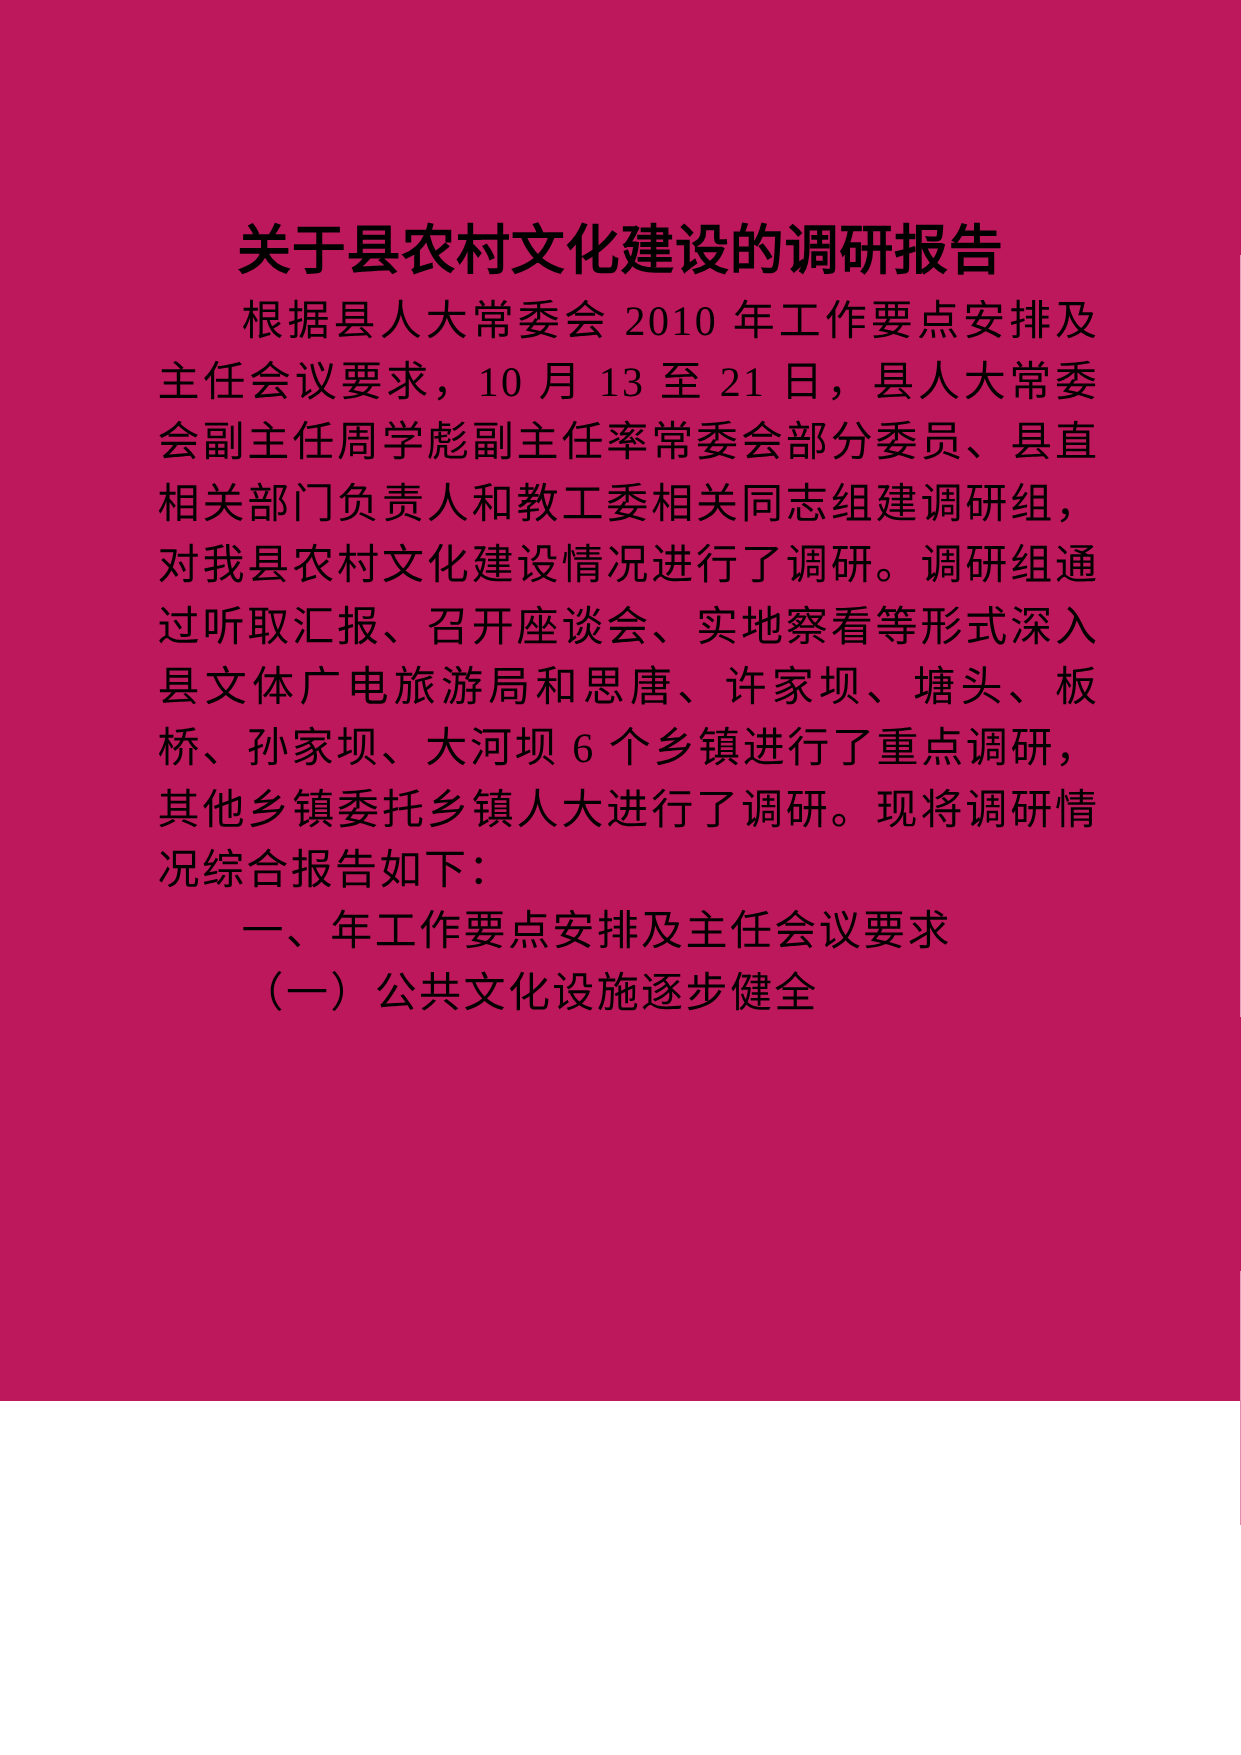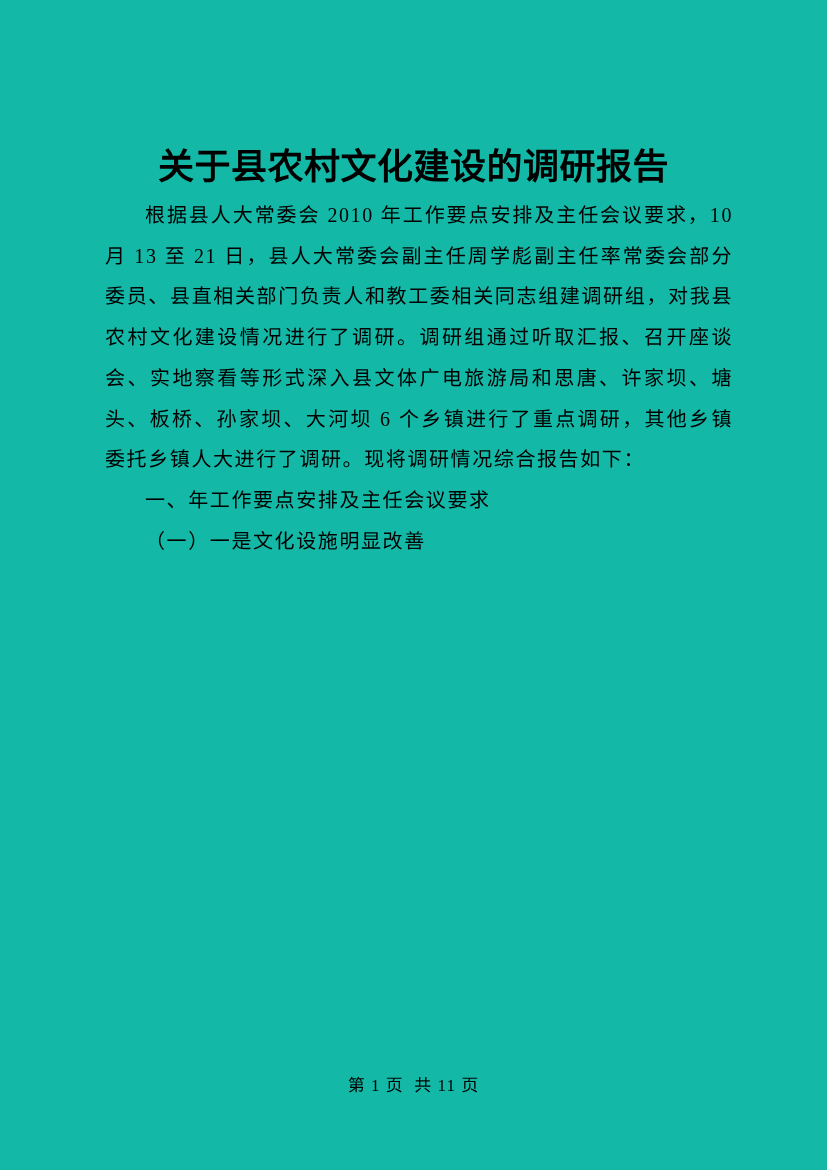--- a/index.html
+++ b/index.html
@@ -3,41 +3,41 @@
 <meta charset="utf-8">
 <style>
   html, body {
     margin: 0;
     padding: 0;
     background: #ffffff;
   }
   .page {
     position: relative;
     width: 827px;
-    height: 1170px;
-    background: #14b8a6;
+    height: 934px;
+    background: #be185d;
     color: #000000;
     font-family: "Liberation Serif", "DejaVu Serif", serif;
     overflow: hidden;
   }
   .doc-title {
     margin: 0;
     padding-top: 140px;
     height: 54px;
     line-height: 54px;
     text-align: center;
     font-size: 36px;
     font-weight: bold;
     letter-spacing: 0.5px;
     white-space: nowrap;
   }
   .doc-body {
     margin: 1px 0 0 105px;
     width: 628px;
-    font-size: 20px;
+    font-size: 28px;
     line-height: 40.7px;
     letter-spacing: 1.6px;
     text-align: justify;
     text-justify: inter-character;
   }
   .doc-body p {
     margin: 0;
     padding: 0;
     text-indent: 2em;
   }
@@ -56,18 +56,18 @@
 </head>
 <body>
 
 <div class="page">
 
   <h1 class="doc-title">关于县农村文化建设的调研报告</h1>
 
   <div class="doc-body">
     <p>根据县人大常委会 2010 年工作要点安排及主任会议要求，10 月 13 至 21 日，县人大常委会副主任周学彪副主任率常委会部分委员、县直相关部门负责人和教工委相关同志组建调研组，对我县农村文化建设情况进行了调研。调研组通过听取汇报、召开座谈会、实地察看等形式深入县文体广电旅游局和思唐、许家坝、塘头、板桥、孙家坝、大河坝 6 个乡镇进行了重点调研，其他乡镇委托乡镇人大进行了调研。现将调研情况综合报告如下：</p>
     <p>一、年工作要点安排及主任会议要求</p>
-    <p>（一）一是文化设施明显改善</p>
+    <p>（一）公共文化设施逐步健全</p>
   </div>
 
   <div class="page-footer">第 1 页  共 11 页</div>
 
 </div>
 
 </body></html>

